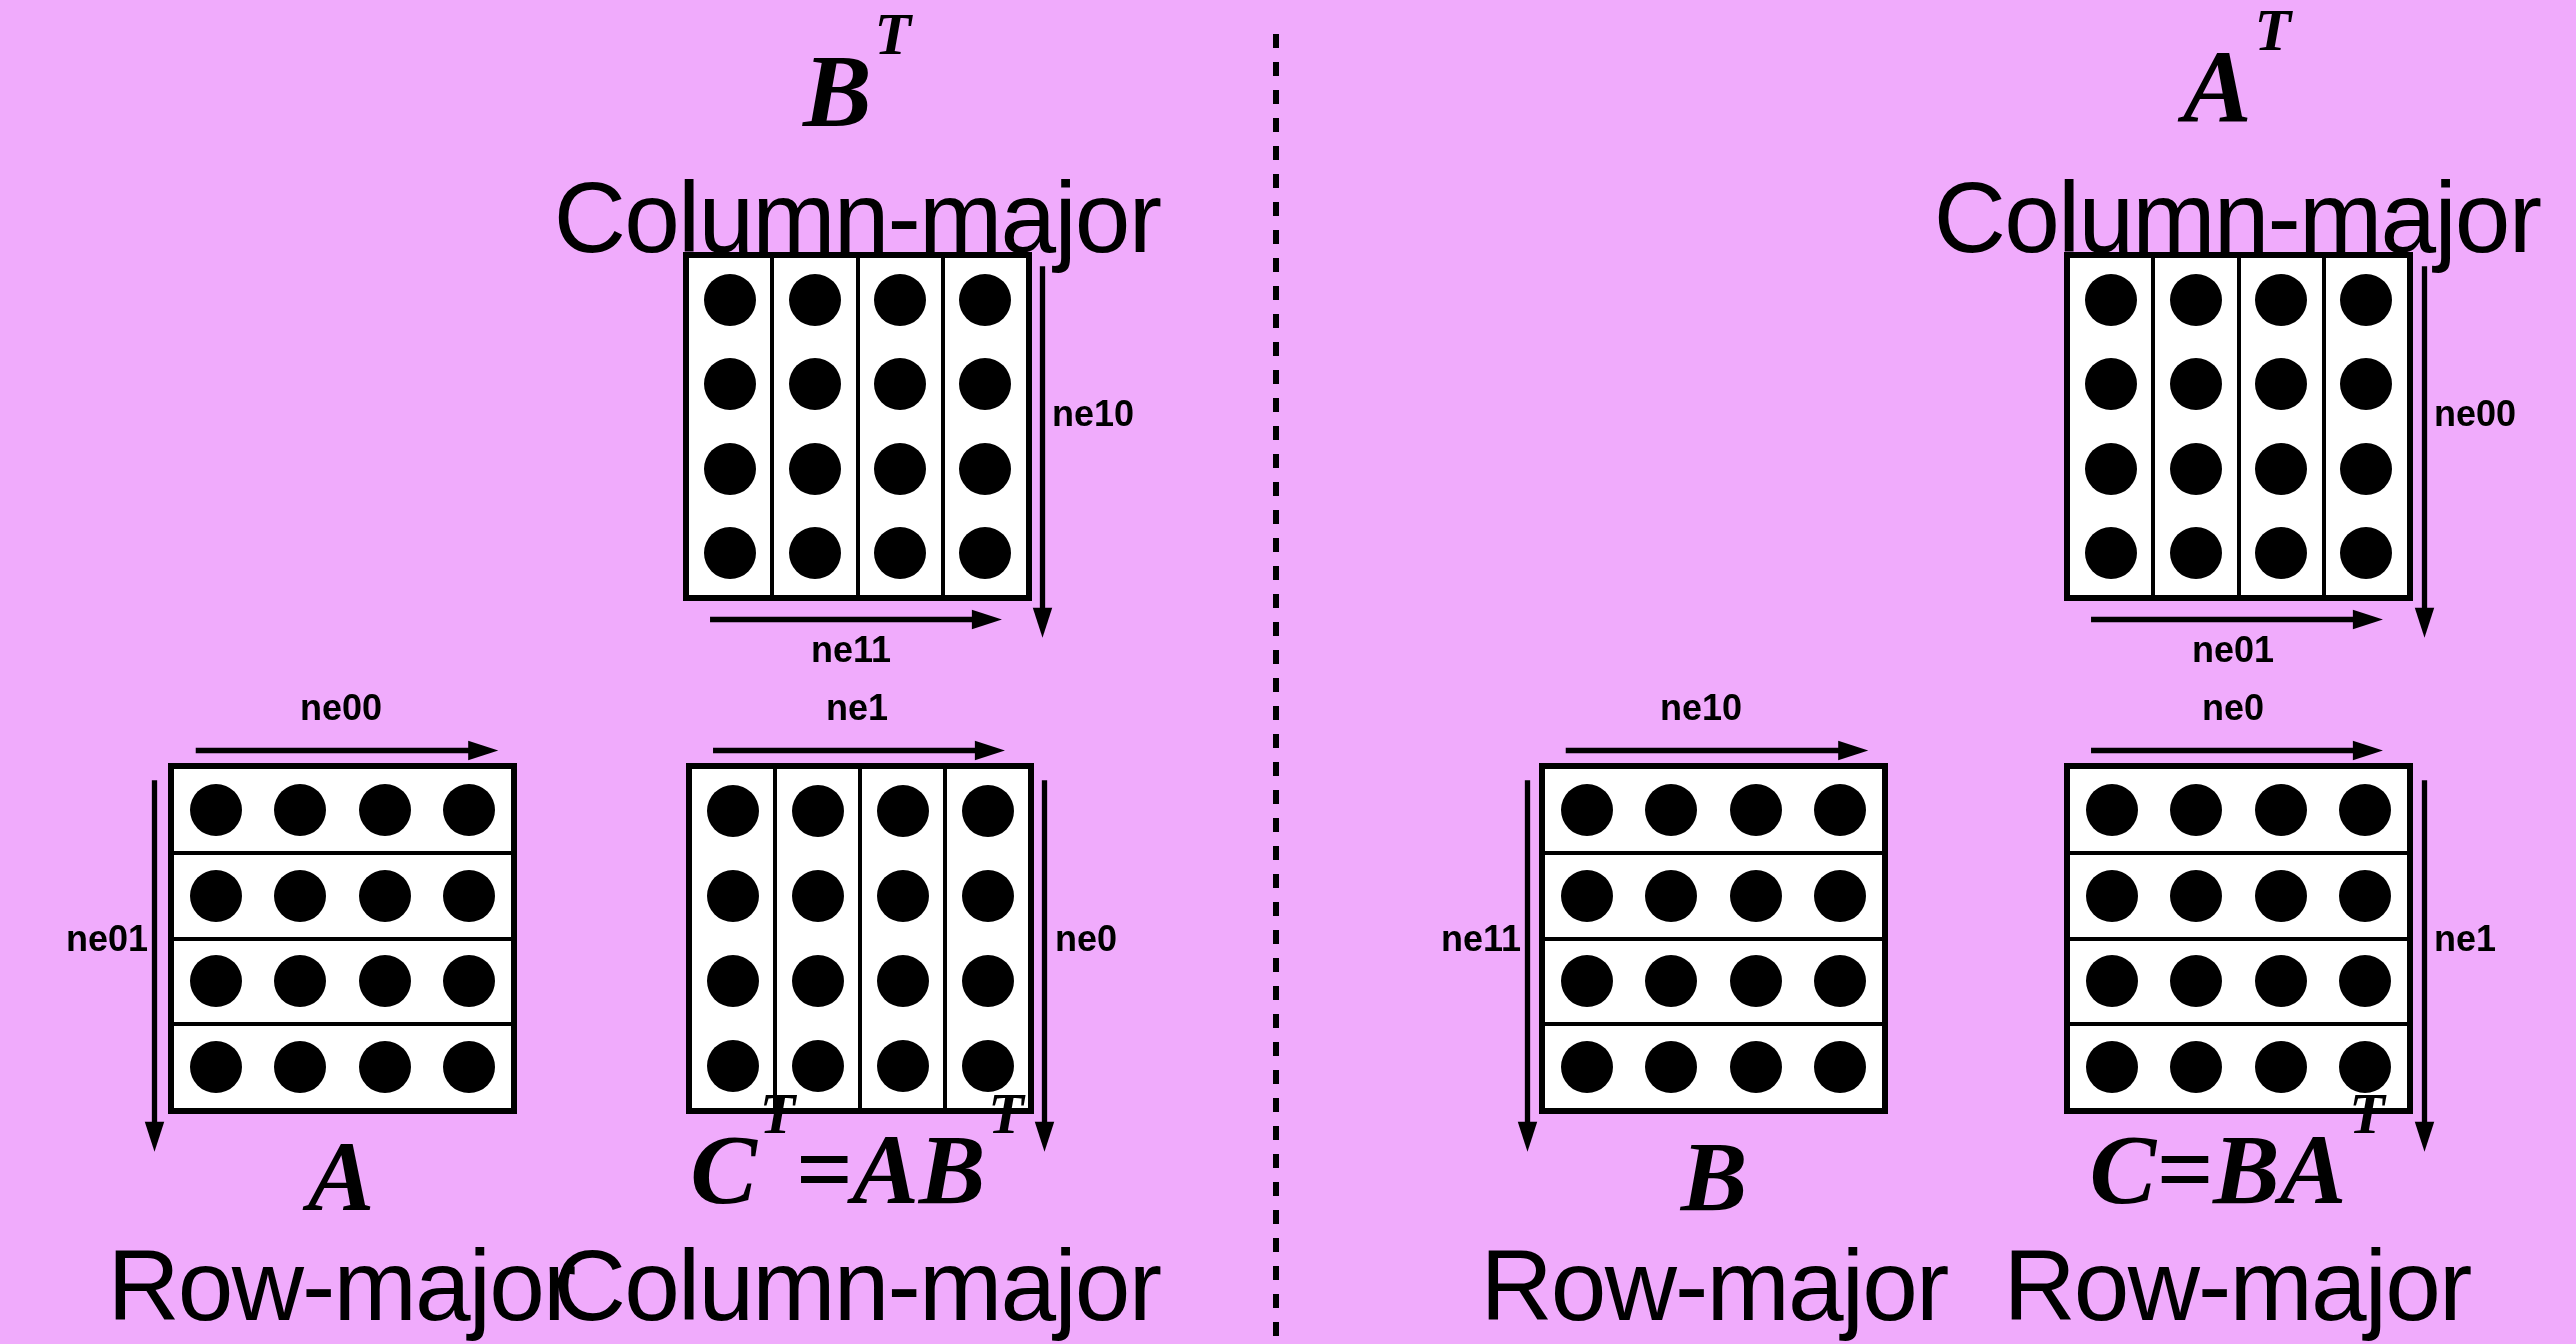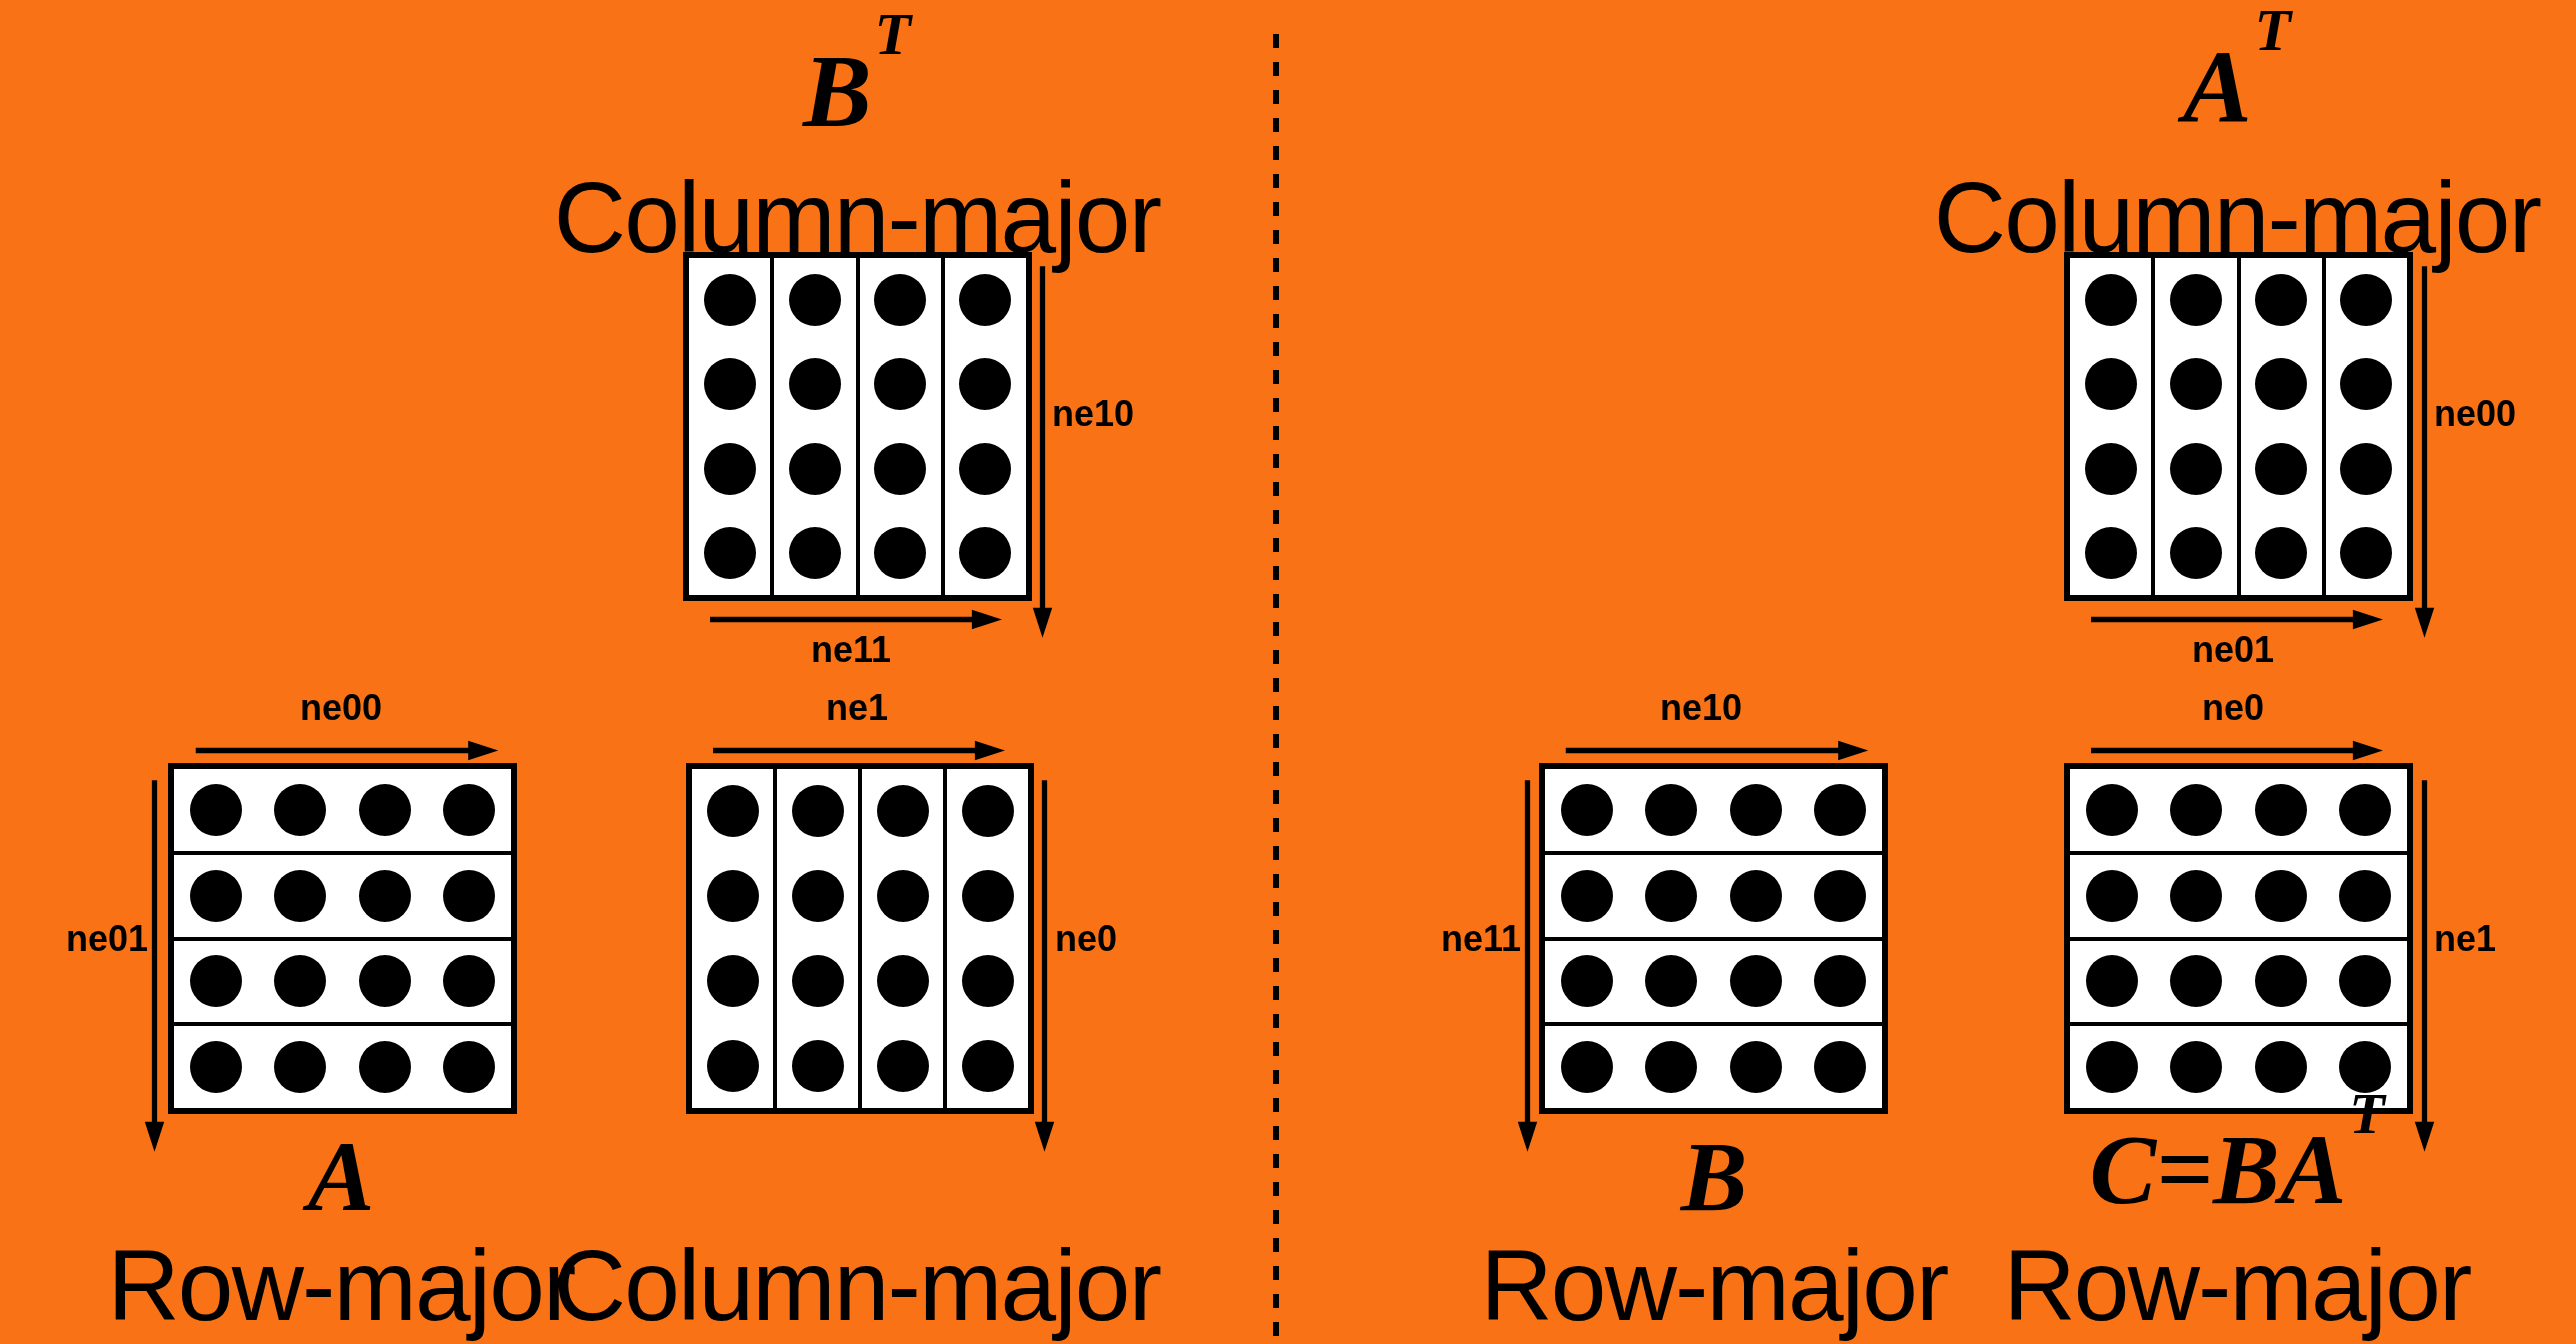--- a/index.html
+++ b/index.html
@@ -1,16 +1,16 @@
 <!DOCTYPE html>
 <html style="font-size:14.3px"><head>
 <meta charset="utf-8">
 <style>
   html,body{margin:0;padding:0;background:#ffffff;}
-  .stage{position:relative;width:2576px;height:1344px;background:#f97316;color:#000;
+  .stage{position:relative;width:2576px;height:1344px;background:#f0abfc;color:#000;
          font-family:"Liberation Sans",sans-serif;overflow:hidden;}
 
   
   .divider{position:absolute;left:1273px;top:34px;width:6.3px;height:1303px;
            background:repeating-linear-gradient(to bottom,#000 0 14.3px,transparent 14.3px 28px);}
 
   
   .matrix{position:absolute;border:6.3px solid #000;box-sizing:border-box;display:flex;background:#fff;}
   .matrix.column{flex-direction:row;}
   .matrix.row{flex-direction:column;}
@@ -164,20 +164,21 @@
         <span class="dot"></span>
       </div>
     </div>
   <div class="arrow" style="left:1033px;top:778px;">
       <svg width="23" height="376" viewBox="0 0 26 420">
         <line x1="13" y1="0" x2="13" y2="390"></line>
         <polygon points="2,386 24,386 13,420"></polygon>
       </svg>
     </div>
   <div class="ne-label" style="left:1055px;top:921px;">ne0</div>
+  <div class="eq" style="left:857px;top:1120px;"><span>C</span><sup>T</sup><span>=AB</span><sup>T</sup></div>
   <div class="layout-label" style="left:857px;top:1211px;">Column-major</div>
 
   <div class="eq title" style="left:2237px;top:36px;"><span>A</span><sup>T</sup></div>
   <div class="layout-label" style="left:2237px;top:143px;">Column-major</div>
   <div class="matrix column" style="left:2064px;top:252px;width:349px;height:349px;">
       <div class="cell">
         <span class="dot"></span>
         <span class="dot"></span>
         <span class="dot"></span>
         <span class="dot"></span>

